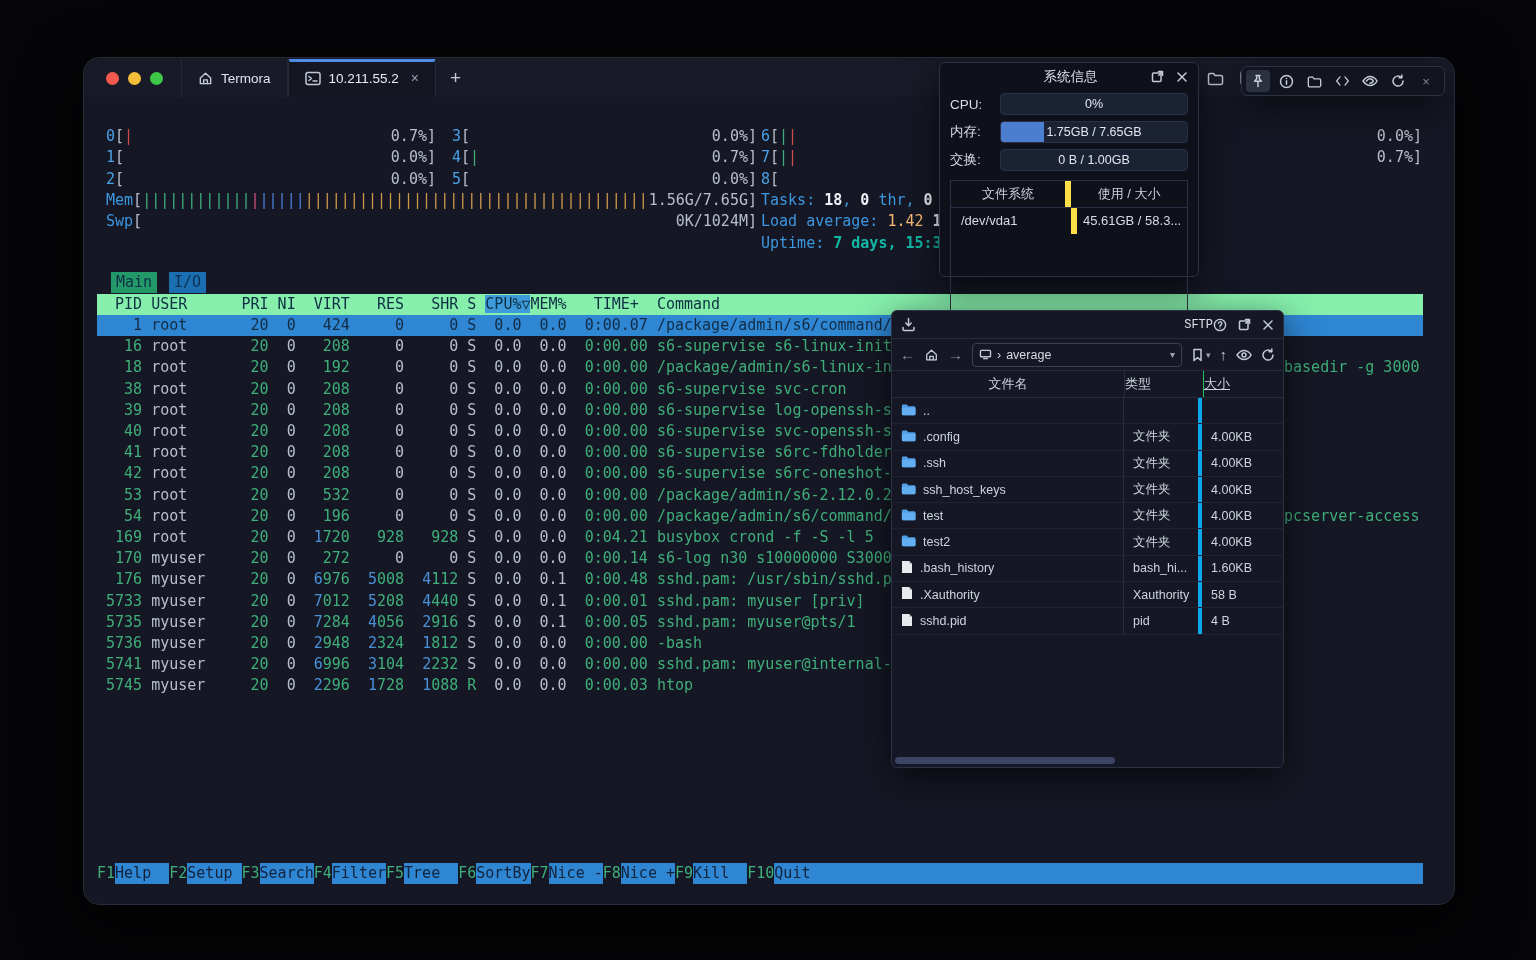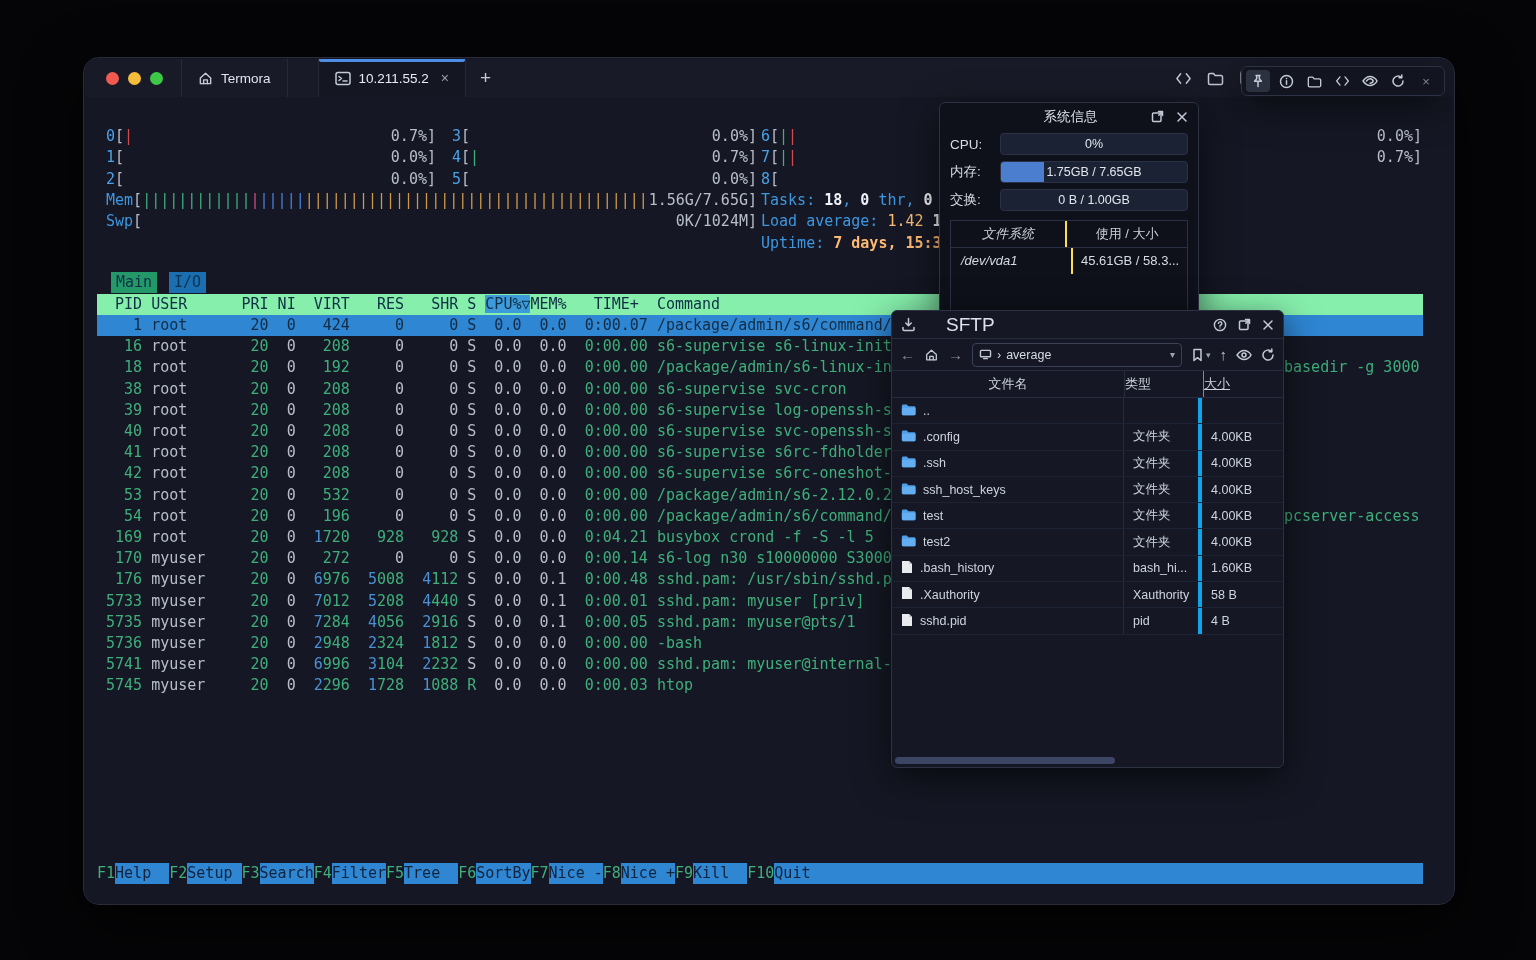--- a/index.html
+++ b/index.html
@@ -7,77 +7,77 @@
          font-family:"Liberation Sans","DejaVu Sans",sans-serif;}
   .window{position:absolute;left:84px;top:58px;width:1368px;height:844px;border-radius:15px;
           background:#151824;border:1px solid #23273500;outline:1px solid #282c3a;overflow:hidden;
           box-shadow:0 18px 60px rgba(0,0,0,.7);}
   
   .titlebar{position:relative;height:38px;background:#181b27;border-bottom:1px solid #0b0d13;display:flex;align-items:stretch;}
   .lights{display:flex;align-items:center;gap:9px;padding:0 18px 0 21px;}
   .light{width:13px;height:13px;border-radius:50%;}
   .tab{display:flex;align-items:center;gap:8px;padding:0 16px;color:#dfe4ee;font-size:13.5px;
        border-left:1px solid #252938;border-right:1px solid #252938;}
-  .tab.active{background:#141722;position:relative;color:#e8ecf4;margin-left:30px;}
+  .tab.active{background:#141722;position:relative;color:#e8ecf4;}
   .tab.active::before{content:"";position:absolute;left:0;top:0;right:0;height:3px;background:#4d8de6;border-radius:0 0 2px 2px;}
   .tab .close{color:#98a0b2;font-size:14px;margin-left:4px;}
   .newtab{display:flex;align-items:center;padding:0 14px;color:#c2c8d4;font-size:19px;}
   .tb-icons{margin-left:auto;display:flex;align-items:center;gap:15px;padding-right:18px;}
   .tb-icons svg{display:block;}
   
   .term{position:absolute;left:0;top:38px;width:1368px;height:806px;background:#151824;}
   .mono, .mono span{font-family:"DejaVu Sans Mono","Liberation Mono",monospace;font-size:15px;line-height:21px;white-space:pre;}
   .tline{position:absolute;height:21px;}
   .c-blue{color:#3d96e0;} .c-gray{color:#b8bec9;} .c-green{color:#3fae7a;}
   .c-wb{color:#eef1f6;font-weight:bold;} .c-gb{color:#fdba74;font-weight:normal;}
-  .c-ub{color:#fdba74;font-weight:bold;} .c-num{color:#4aa0e6;}
+  .c-ub{color:#14b8a6;font-weight:bold;} .c-num{color:#4aa0e6;}
   .c-lead{color:#4a90d9;}
   .bar-r{color:#d04c4c;} .bar-g{color:#3fae7a;} .bar-b{color:#4a7fd6;} .bar-o{color:#cf9a4c;} .bar-p{color:#c9507e;}
   .meter{position:absolute;display:flex;}
   .meter .intr{position:relative;flex:1;overflow:hidden;}
   .meter .pct{position:absolute;right:0;top:0;color:#b8bec9;}
   .hrow{position:absolute;left:12px;width:1326px;height:21px;}
   .hrow.sel{background:#2f86d3;}
   .hrow.sel span{color:#132c44 !important;font-weight:normal;}
   .htab{position:absolute;height:21px;padding:0 5px;}
   .hdr{background:#86efac;color:#0f2f44;}
   .hdr .sortcell{background:#3d9bdc;}
   .fbar{position:absolute;left:12px;width:1326px;height:21px;display:flex;justify-content:flex-end;}
   .fbar .fkey{color:#3fae7a;}
   .fbar .flabel{background:#2f86d3;color:#12233c;}
   .fbar .ffill{flex:1;background:#2f86d3;}
   .frag{position:absolute;color:#3fae7a;}
   
   .panel{position:absolute;background:#0e111a;border:1px solid #2c3144;border-radius:6px;
          box-shadow:0 10px 36px rgba(0,0,0,.6);color:#d6dbe4;}
-  .si{left:854px;top:3px;width:258px;height:213px;margin-top:40px;}
+  .si{left:854px;top:3px;width:258px;height:213px;}
   .si-title{display:flex;align-items:center;height:27px;padding:0 10px;}
   .si-title .t{flex:1;text-align:center;font-size:13.5px;color:#dde2eb;padding-left:40px;}
   .si-title .ic{display:flex;gap:12px;align-items:center;color:#aab1c0;}
   .si-row{display:flex;align-items:center;padding:3px 10px 3px 10px;gap:8px;}
   .si-label{width:42px;font-size:13.5px;color:#d6dbe4;}
   .si-bar{position:relative;flex:1;height:20px;background:#1b2233;border:1px solid #2b3147;border-radius:4px;overflow:hidden;}
   .si-bar .fill{position:absolute;left:0;top:0;bottom:0;background:#4c7ed0;}
   .si-bar .txt{position:relative;display:block;text-align:center;font-size:12.5px;line-height:20px;color:#e2e6ee;}
   .si-table{margin:6px 10px 0 10px;border:1px solid #2b3044;font-size:13px;}
   .si-tr{display:flex;height:26px;line-height:26px;}
   .si-tr.head{border-bottom:1px solid #2b3044;color:#ccd2dc;}
-  .si-td1{width:45%;text-align:center;border-right:2px solid #fde047;padding:0 4px;overflow:hidden;font-style:italic;}
+  .si-td1{width:45%;text-align:center;border-right:6px solid #fde047;padding:0 4px;overflow:hidden;}
   .si-td2{flex:1;text-align:center;padding:0 4px;overflow:hidden;}
   .si-tr.datarow .si-td1{text-align:left;padding-left:10px;}
   
   .minibar{left:1156px;top:7px;width:194px;height:28px;display:flex;align-items:center;gap:4px;padding:0 4px;background:#12151f;}
   .mini-btn{display:flex;align-items:center;justify-content:center;width:24px;height:22px;border-radius:4px;color:#c3c9d6;}
   .mini-btn.active{background:#2c3140;}
   .mini-btn svg{display:block;}
   .mini-x{color:#7d8494;font-size:13px;}
   
   .sftp{left:806px;top:251px;width:391px;height:456px;background:#151824;display:flex;flex-direction:column;}
   .sftp-title{display:flex;align-items:center;height:27px;padding:0 9px;border-bottom:1px solid #262b3d;}
-  .sftp-title .t{flex:1;text-align:left;font-size:19px;color:#dde2eb;padding-left:30px;}
+  .sftp-title .t{flex:1;text-align:right;font-size:12px;color:#dde2eb;padding-left:30px;font-family:Liberation Mono, monospace;}
   .sftp-title .ic{display:flex;gap:11px;align-items:center;color:#aab1c0;}
   .sftp-nav{display:flex;align-items:center;height:31px;padding:0 8px;gap:9px;border-bottom:1px solid #262b3d;color:#b8bfcc;}
   .nav-arrow{font-size:15px;color:#8a90a0;}
   .crumb{display:flex;align-items:center;gap:5px;flex:1;height:22px;border:1px solid #3a4156;border-radius:4px;padding:0 6px;color:#d5dae3;font-size:12.5px;}
   .crumb .chev{margin-left:auto;color:#9aa1b2;font-size:10px;}
   .sftp-head{display:flex;height:26px;line-height:26px;border-bottom:1px solid #262b3d;color:#ccd2dc;font-size:13px;}
   .sf-c1{width:232px;text-align:center;border-right:1px solid #262b3d;}
   .sf-c2{width:78px;text-align:left;border-right:1px solid #22c55e;}
   .sf-c3{flex:1;text-align:left;text-decoration:underline;}
   .sftp-body{position:relative;flex:1;overflow:hidden;}

